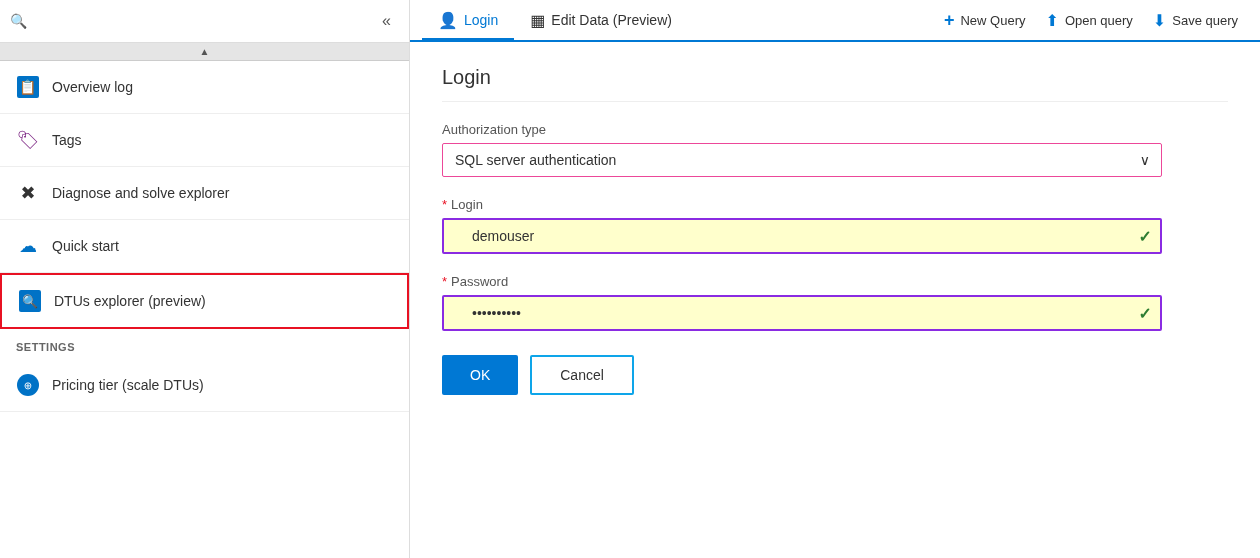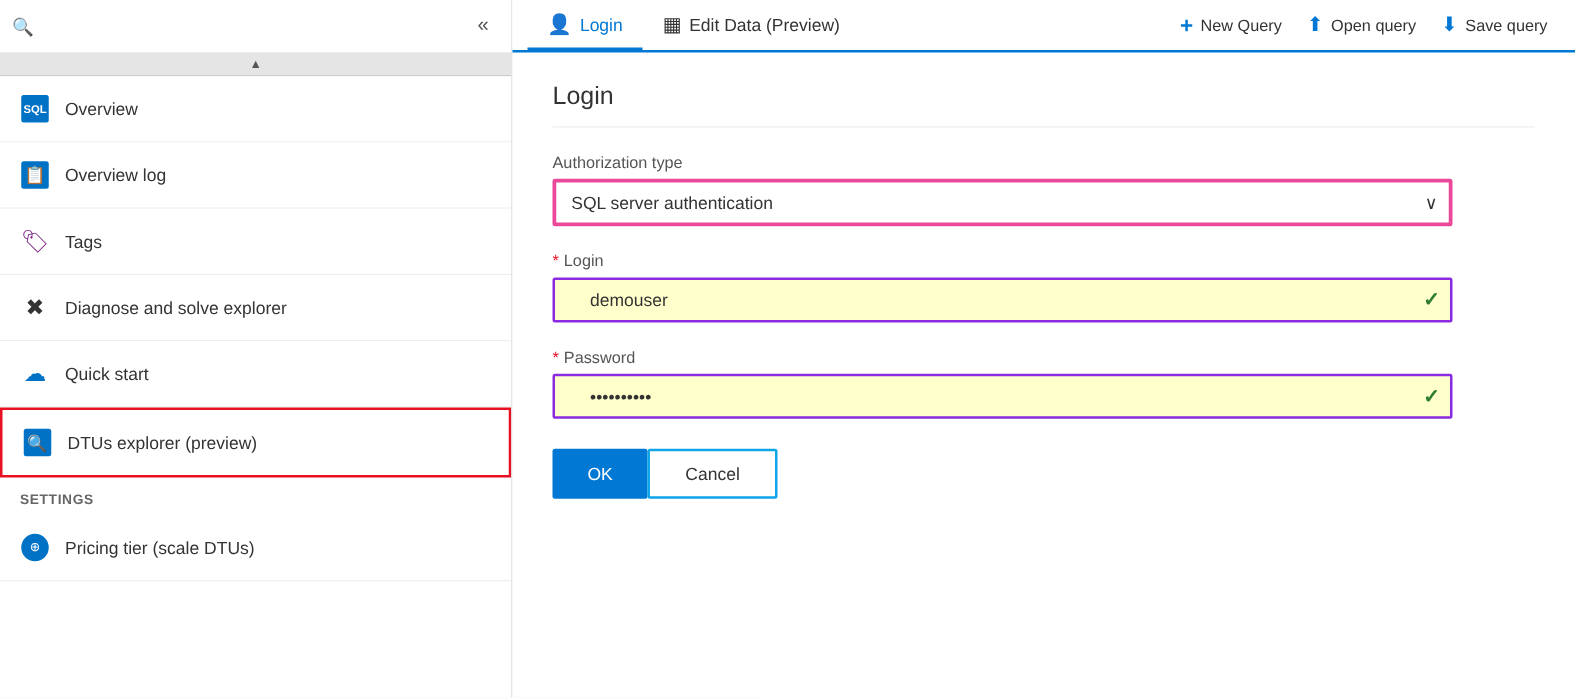--- a/index.html
+++ b/index.html
@@ -211,21 +211,21 @@
       margin-right: 4px;
     }
 
     .select-wrapper {
       width: 720px;
       max-width: 100%;
       position: relative;
     }
     .select-wrapper select {
       width: 100%;
-      border: 3px solid #ec4899;
+      border: 1px solid #ec4899;
       border-radius: 2px;
       padding: 8px 12px;
       font-size: 14px;
       color: #333;
       background: #fff;
       appearance: none;
       cursor: pointer;
       outline: none;
     }
     .select-chevron {
@@ -258,20 +258,21 @@
       right: 10px;
       top: 50%;
       transform: translateY(-50%);
       color: #2e7d32;
       font-size: 16px;
       font-weight: bold;
     }
 
     .form-actions {
       display: flex;
+      gap: 12px;
       margin-top: 24px;
     }
 
     .btn-ok {
       background: #0078d4;
       color: #fff;
       border: none;
       padding: 10px 28px;
       font-size: 14px;
       cursor: pointer;
@@ -307,26 +308,20 @@
 <div id="sidebar">
   <div id="search-bar">
     <span style="color:#888; font-size:14px;">🔍</span>
     <button id="collapse-btn">«</button>
   </div>
 
   <div id="scroll-top">▲</div>
 
   <div id="nav-list">
 
-    <div class="nav-item">
-      <div class="nav-icon">
-        <div class="icon-sql">SQL</div>
-      </div>
-      <span>Overview</span>
-    </div>
 
     <div class="nav-item">
       <div class="nav-icon">
         <div class="icon-log" style="font-size:14px;">📋</div>
       </div>
       <span>Overview log</span>
     </div>
 
     <div class="nav-item">
       <div class="nav-icon">

